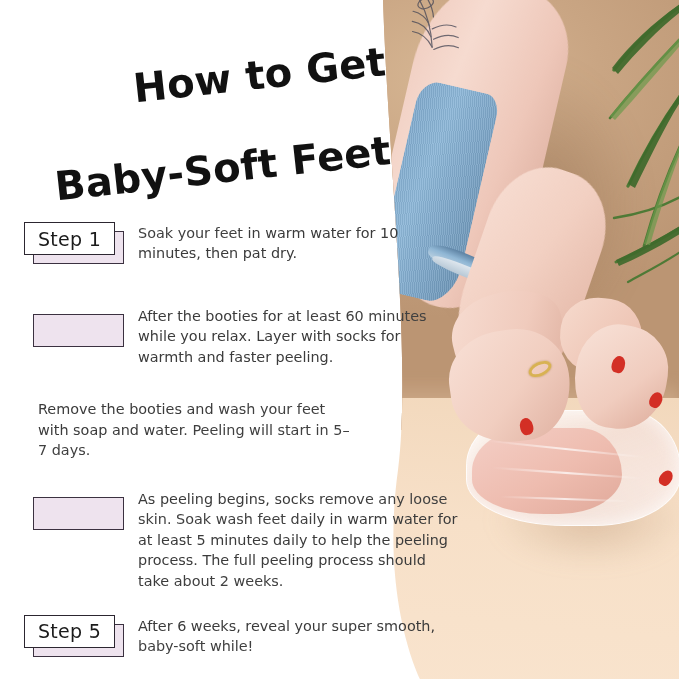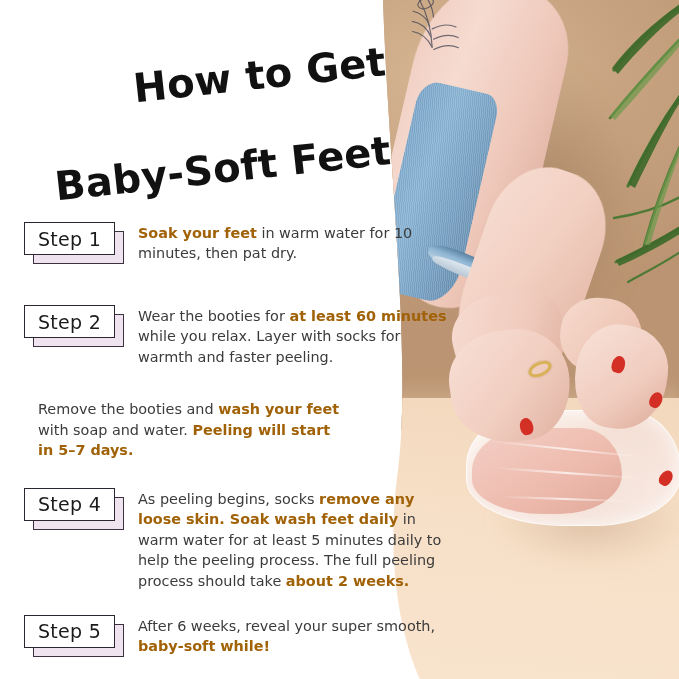--- a/index.html
+++ b/index.html
@@ -209,21 +209,21 @@
   }
   .step-text{
     flex:1 1 auto;
     margin-left:14px;
     color:#3b3b3b;
     font-size:14.4px;
     line-height:1.42;
     padding-top:3px;
     max-width:312px;
   }
-  .step-text b{ color:#a16207; font-weight:700; }
+  .step-text b{ color:#404040; font-weight:400; }
 
   #s1 { margin-bottom:39px; }
   #s2 { margin-bottom:29px; }
   #s3 { margin-bottom:25px; }
   #s4 { margin-bottom:22px; }
 </style>
 </head>
 <body>
 
 <div id="poster">
@@ -302,33 +302,31 @@
       <div class="badge-wrap">
         <div class="badge-shadow"></div>
         <div class="badge">Step 1</div>
       </div>
       <div class="step-text"><b>Soak your feet</b><span> in warm water for 10 minutes, then pat dry.</span></div>
     </div>
 
     <div class="step-row" id="s2">
       <div class="badge-wrap">
         <div class="badge-shadow"></div>
-        <div class="badge">Step 2</div>
       </div>
-      <div class="step-text"><span>Wear the booties for </span><b>at least 60 minutes</b><span> while you relax. Layer with socks for warmth and faster peeling.</span></div>
+      <div class="step-text"><span>After the booties for </span><b>at least 60 minutes</b><span> while you relax. Layer with socks for warmth and faster peeling.</span></div>
     </div>
 
     <div class="step-row" id="s3">
       <div class="step-text"><span>Remove the booties and </span><b>wash your feet</b><span> with soap and water. </span><b>Peeling will start in 5–7 days.</b></div>
     </div>
 
     <div class="step-row" id="s4">
       <div class="badge-wrap">
         <div class="badge-shadow"></div>
-        <div class="badge">Step 4</div>
       </div>
       <div class="step-text" style="max-width:322px"><span>As peeling begins, socks </span><b>remove any loose skin. Soak wash feet daily</b><span> in warm water for at least 5 minutes daily to help the peeling process. The full peeling process should take </span><b>about 2 weeks.</b></div>
     </div>
 
     <div class="step-row" id="s5">
       <div class="badge-wrap">
         <div class="badge-shadow"></div>
         <div class="badge">Step 5</div>
       </div>
       <div class="step-text" style="max-width:318px"><span>After 6 weeks, reveal your super smooth, </span><b>baby-soft while!</b></div>

